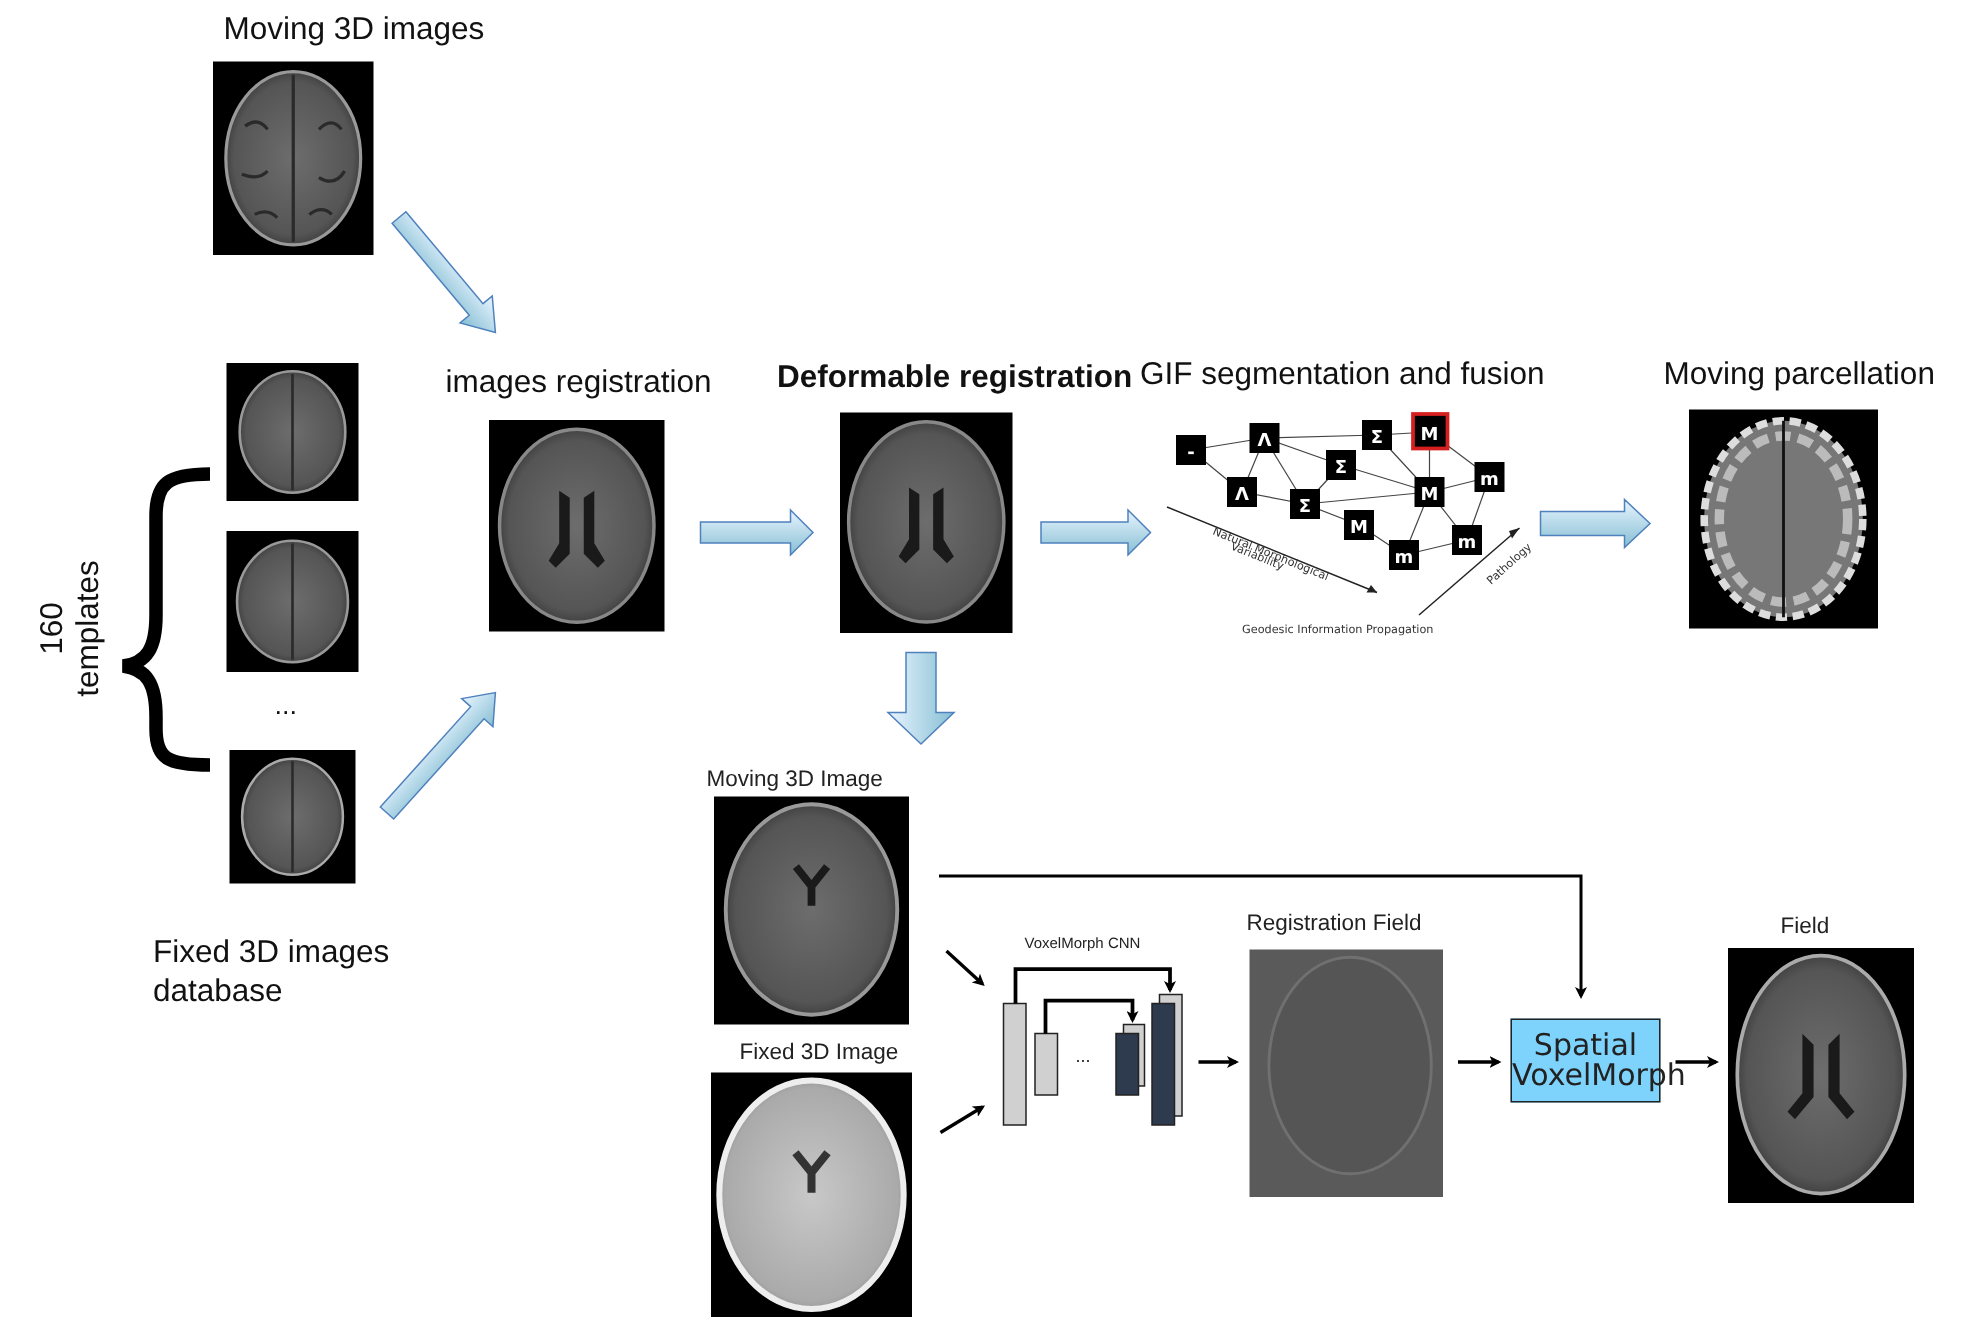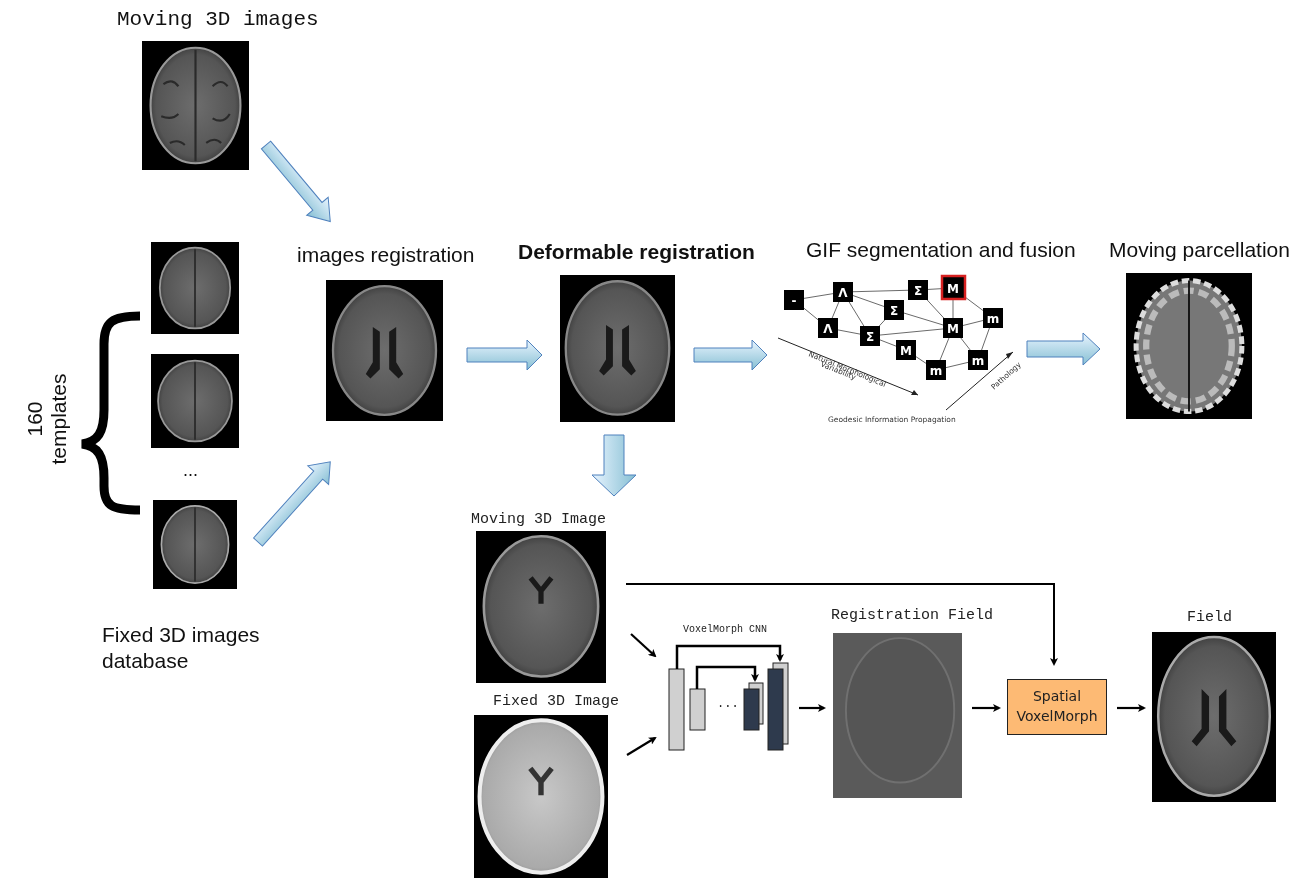--- a/index.html
+++ b/index.html
@@ -1,23 +1,23 @@
 <!DOCTYPE html>
 <html><head>
 <meta charset="utf-8">
 <style>
   html,body{margin:0;padding:0;background:#ffffff;}
   body{width:1313px;height:893px;position:relative;overflow:hidden;font-family:"Liberation Sans",sans-serif;color:#111;}
   .lbl{position:absolute;font-family:"Liberation Sans",sans-serif;font-size:21px;color:#111;white-space:nowrap;}
-  .lbl-sm{position:absolute;font-family:Liberation Mono, monospace;font-size:15px;color:#222;white-space:nowrap;text-align:right;}
+  .lbl-sm{position:absolute;font-family:Liberation Sans, sans-serif;font-size:15px;color:#222;white-space:nowrap;text-align:right;}
   .brain{position:absolute;background:#000;overflow:hidden;}
   .brain svg{width:100%;height:100%;display:block;}
   svg.overlay{position:absolute;left:0;top:0;width:1313px;height:893px;pointer-events:none;}
-  .stbox{position:absolute;left:1007px;top:679px;width:100px;height:56px;border:1.5px solid #222;background:#fdba74;
-         font-family:"DejaVu Sans",sans-serif;font-size:14px;color:#222;text-align:center;line-height:20px;padding-top:6px;box-sizing:border-box;}
+  .stbox{position:absolute;left:1007px;top:679px;width:100px;height:56px;border:1.5px solid #222;background:#7dd3fc;
+         font-family:"DejaVu Sans",sans-serif;font-size:20px;color:#222;text-align:center;line-height:20px;padding-top:6px;box-sizing:border-box;}
   .gif{position:absolute;left:768px;top:270px;width:262px;height:160px;}
 </style>
 </head>
 <body>
 
 <svg width="0" height="0" style="position:absolute">
   <defs>
     <radialGradient id="brainT1" cx="50%" cy="50%" r="55%">
       <stop offset="0%" stop-color="#6d6d6d"></stop>
       <stop offset="80%" stop-color="#555"></stop>
@@ -32,21 +32,21 @@
       <stop offset="0%" stop-color="#e8f4ff"></stop>
       <stop offset="100%" stop-color="#86bfd3"></stop>
     </linearGradient>
     <linearGradient id="arrowGradH" x1="0" y1="0" x2="1" y2="0">
       <stop offset="0%" stop-color="#e8f4ff"></stop>
       <stop offset="100%" stop-color="#86bfd3"></stop>
     </linearGradient>
   </defs>
 </svg>
 
-<div class="lbl" style="left:117px;top:8px;font-family:Liberation Mono, monospace;">Moving 3D images</div>
+<div class="lbl" style="left:149px;top:8px;">Moving 3D images</div>
 <div class="brain" style="left:142px;top:41px;width:107px;height:129px;">
   <svg viewBox="0 0 100 120">
       <ellipse cx="50" cy="60" rx="42" ry="54" fill="url(#brainT1)" stroke="#999" stroke-width="2"></ellipse>
   <line x1="50" y1="8" x2="50" y2="112" stroke="#2a2a2a" stroke-width="2"></line>
   <path d="M20 40 q8 -6 14 2 M66 42 q8 -8 14 0 M18 70 q10 4 16 -2 M66 72 q10 6 16 -4 M26 95 q8 -4 14 2 M60 95 q8 -6 14 0" stroke="#2a2a2a" stroke-width="2" fill="none"></path>
     </svg>
 </div>
 
 <div class="brain" style="left:151px;top:242px;width:88px;height:92px;">
   <svg viewBox="0 0 100 100">
@@ -87,21 +87,21 @@
 </div>
 
 <div class="lbl" style="left:518px;top:240px;font-weight:bold;">Deformable registration</div>
 <div class="brain" style="left:560px;top:275px;width:115px;height:147px;">
   <svg viewBox="0 0 100 125">
       <ellipse cx="50" cy="62" rx="45" ry="58" fill="url(#brainT1)" stroke="#888" stroke-width="2"></ellipse>
   <path d="M40 42 L46 46 L46 78 L38 86 L34 82 L40 72 Z M60 42 L54 46 L54 78 L62 86 L66 82 L60 72 Z" fill="#1a1a1a"></path>
     </svg>
 </div>
 
-<div class="lbl" style="left:806px;top:238px;">GIF segmentation and fusion</div>
+<div class="lbl" style="left:760px;top:238px;">GIF segmentation and fusion</div>
 <div class="gif">
   <svg viewBox="0 0 262 160" width="262" height="160">
     <g stroke="#444" stroke-width="0.8" fill="none">
       <line x1="26" y1="30" x2="75" y2="22"></line>
         <line x1="26" y1="30" x2="60" y2="58"></line>
       <line x1="75" y1="22" x2="150" y2="20"></line>
         <line x1="75" y1="22" x2="60" y2="58"></line>
       <line x1="75" y1="22" x2="102" y2="66"></line>
         <line x1="75" y1="22" x2="126" y2="40"></line>
       <line x1="150" y1="20" x2="185" y2="18"></line>

